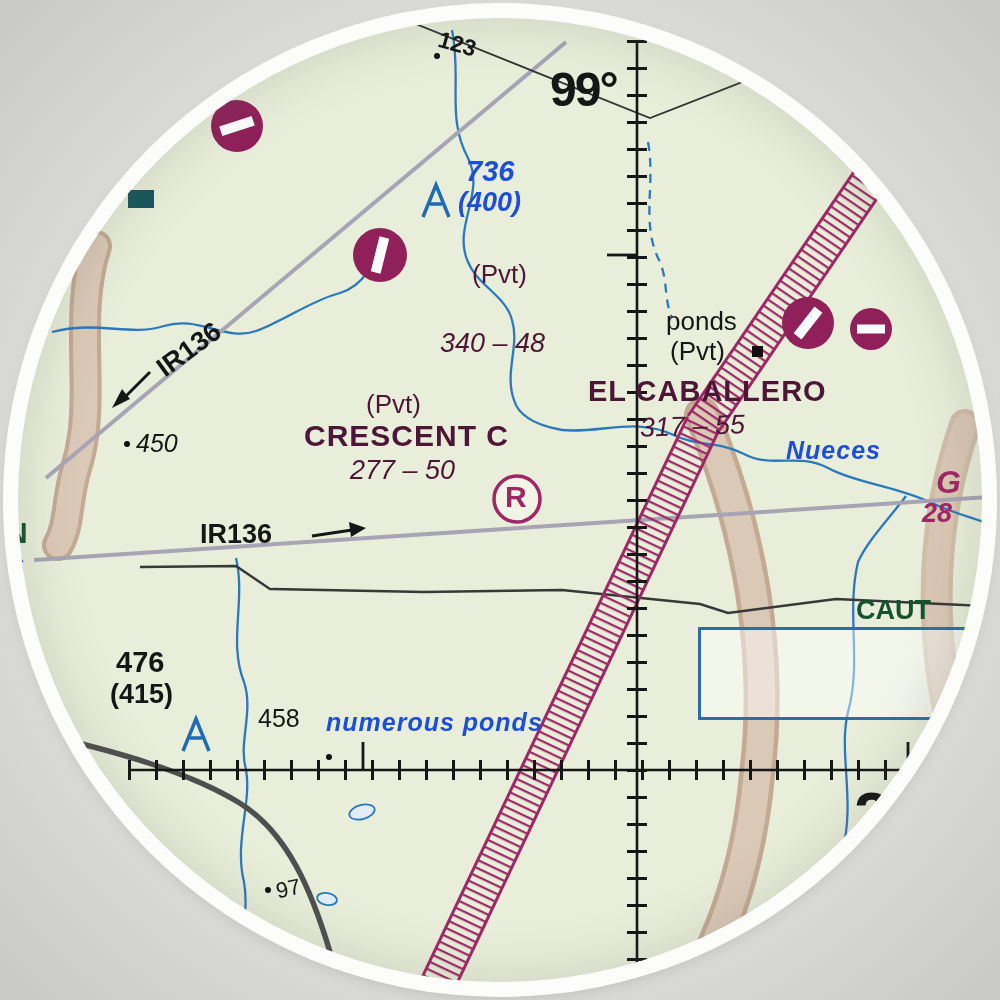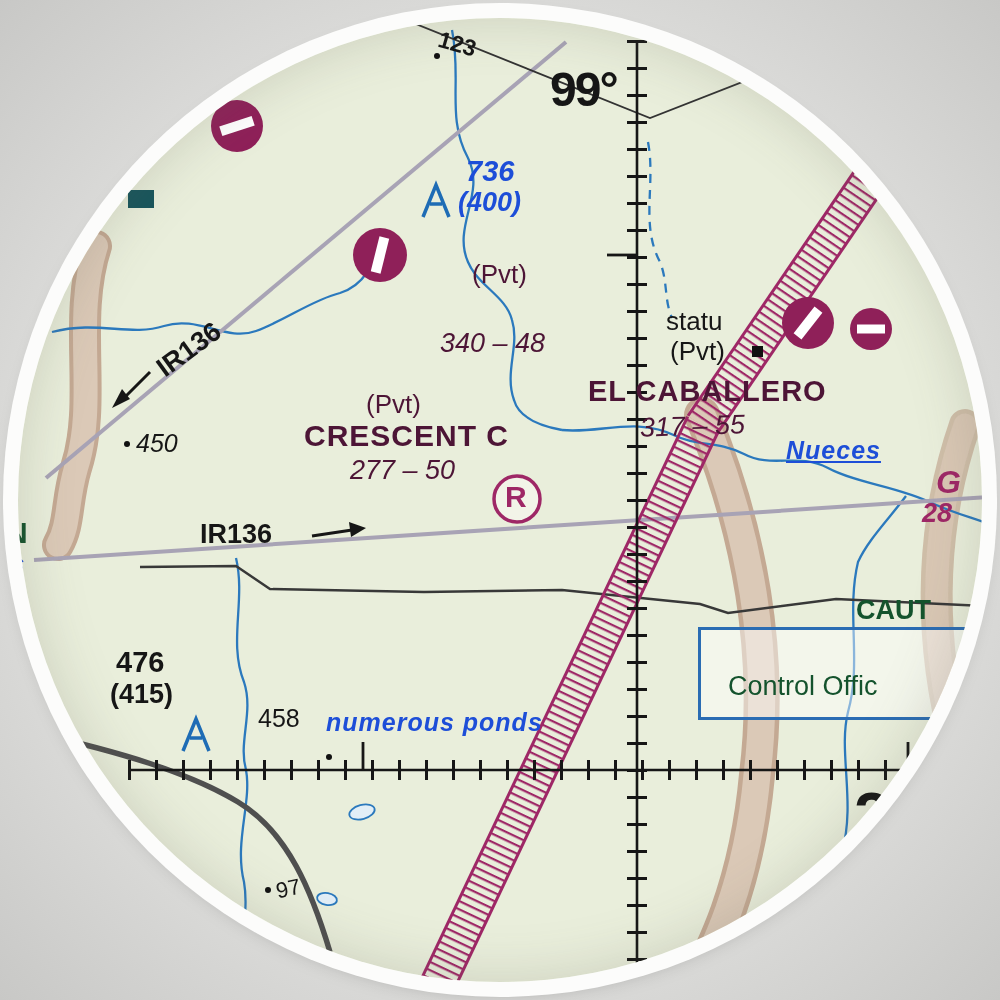--- a/index.html
+++ b/index.html
@@ -155,40 +155,39 @@
       <div class="lbl blu it b" style="left:466px;top:157px;font-size:29px;">736</div>
       <div class="lbl blu it b" style="left:458px;top:189px;font-size:27px;">(400)</div>
 
       <div class="lbl maroon" style="left:472px;top:261px;font-size:26px;">(Pvt)</div>
       <div class="lbl maroon it" style="left:440px;top:330px;font-size:27px;">340 – 48</div>
 
       <div class="lbl maroon" style="left:366px;top:391px;font-size:26px;">(Pvt)</div>
       <div class="lbl maroon sb" style="left:304px;top:421px;font-size:30px;">CRESCENT C</div>
       <div class="lbl maroon it" style="left:350px;top:457px;font-size:27px;">277 – 50</div>
 
-      <div class="lbl" style="left:666px;top:308px;font-size:26px;">statu</div>
+      <div class="lbl" style="left:666px;top:308px;font-size:26px;">ponds</div>
       <div class="lbl" style="left:670px;top:338px;font-size:26px;">(Pvt)</div>
       <div class="lbl maroon sb" style="left:588px;top:377px;font-size:29px;">EL CABALLERO</div>
       <div class="lbl maroon it" style="left:640px;top:413px;font-size:27px;transform:rotate(-2deg);">317 – 55</div>
 
-      <div class="lbl blu it sb" style="left:786px;top:438px;font-size:25px;text-decoration:underline;">Nueces</div>
+      <div class="lbl blu it sb" style="left:786px;top:438px;font-size:25px;">Nueces</div>
       <div class="lbl blu it sb" style="left:326px;top:710px;font-size:25px;">numerous ponds</div>
 
       <div class="lbl it" style="left:136px;top:431px;font-size:25px;">450</div>
       <div class="lbl" style="left:258px;top:706px;font-size:25px;">458</div>
 
       <div class="lbl b" style="left:152px;top:360px;font-size:27px;transform:rotate(-36deg);transform-origin:left top;">IR136</div>
       <div class="lbl b" style="left:200px;top:521px;font-size:27px;">IR136</div>
 
       <div class="lbl b" style="left:116px;top:648px;font-size:29px;">476</div>
       <div class="lbl b" style="left:110px;top:681px;font-size:27px;">(415)</div>
 
       <div class="caution-box"></div>
       <div class="lbl nav b" style="left:856px;top:597px;font-size:27px;">CAUT</div>
-      <div class="lbl nav" style="left:728px;top:673px;font-size:27px;">Control Offic</div>
 
       <div class="lbl mag b" style="left:505px;top:482px;font-size:30px;">R</div>
 
       <div class="lbl mag b it" style="left:936px;top:466px;font-size:32px;">G</div>
       <div class="lbl mag b it" style="left:922px;top:500px;font-size:27px;">28</div>
       <div class="lbl nav b" style="left:6px;top:518px;font-size:30px;">N</div>
       <div class="lbl blu it" style="left:12px;top:552px;font-size:24px;">s</div>
       <div class="lbl" style="left:276px;top:878px;font-size:22px;transform:rotate(-12deg);">97</div>
 
     </div>

